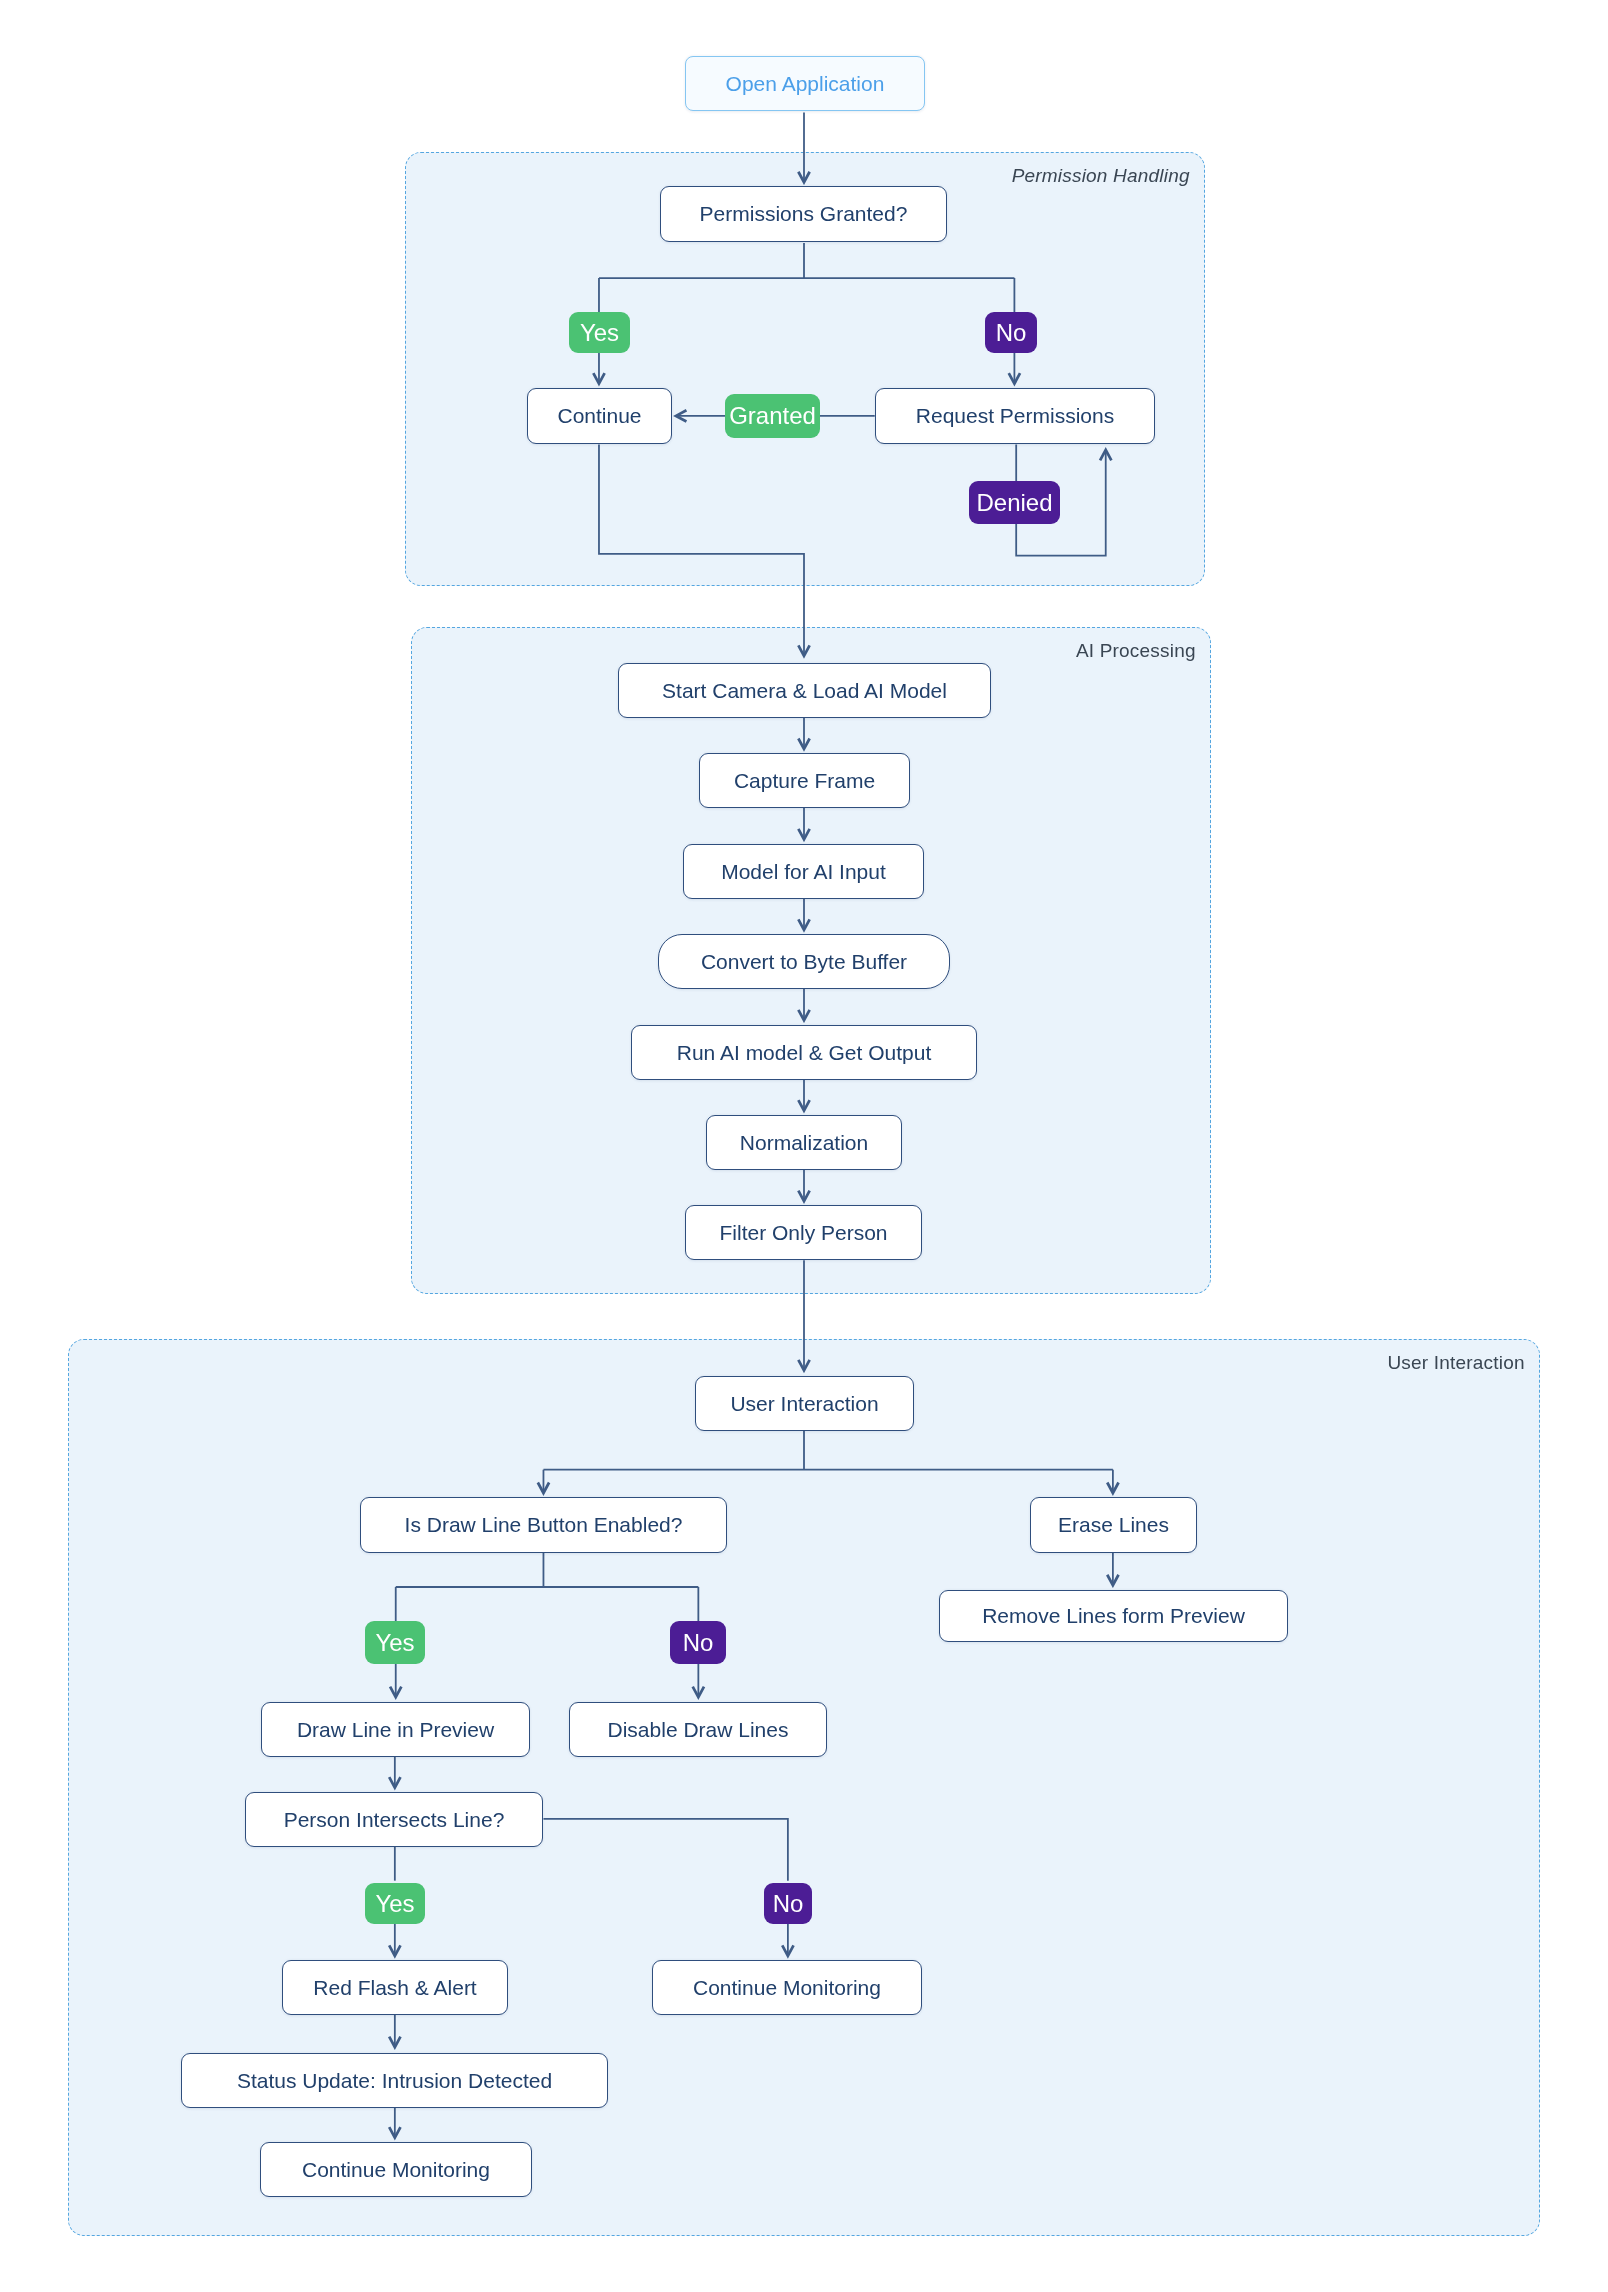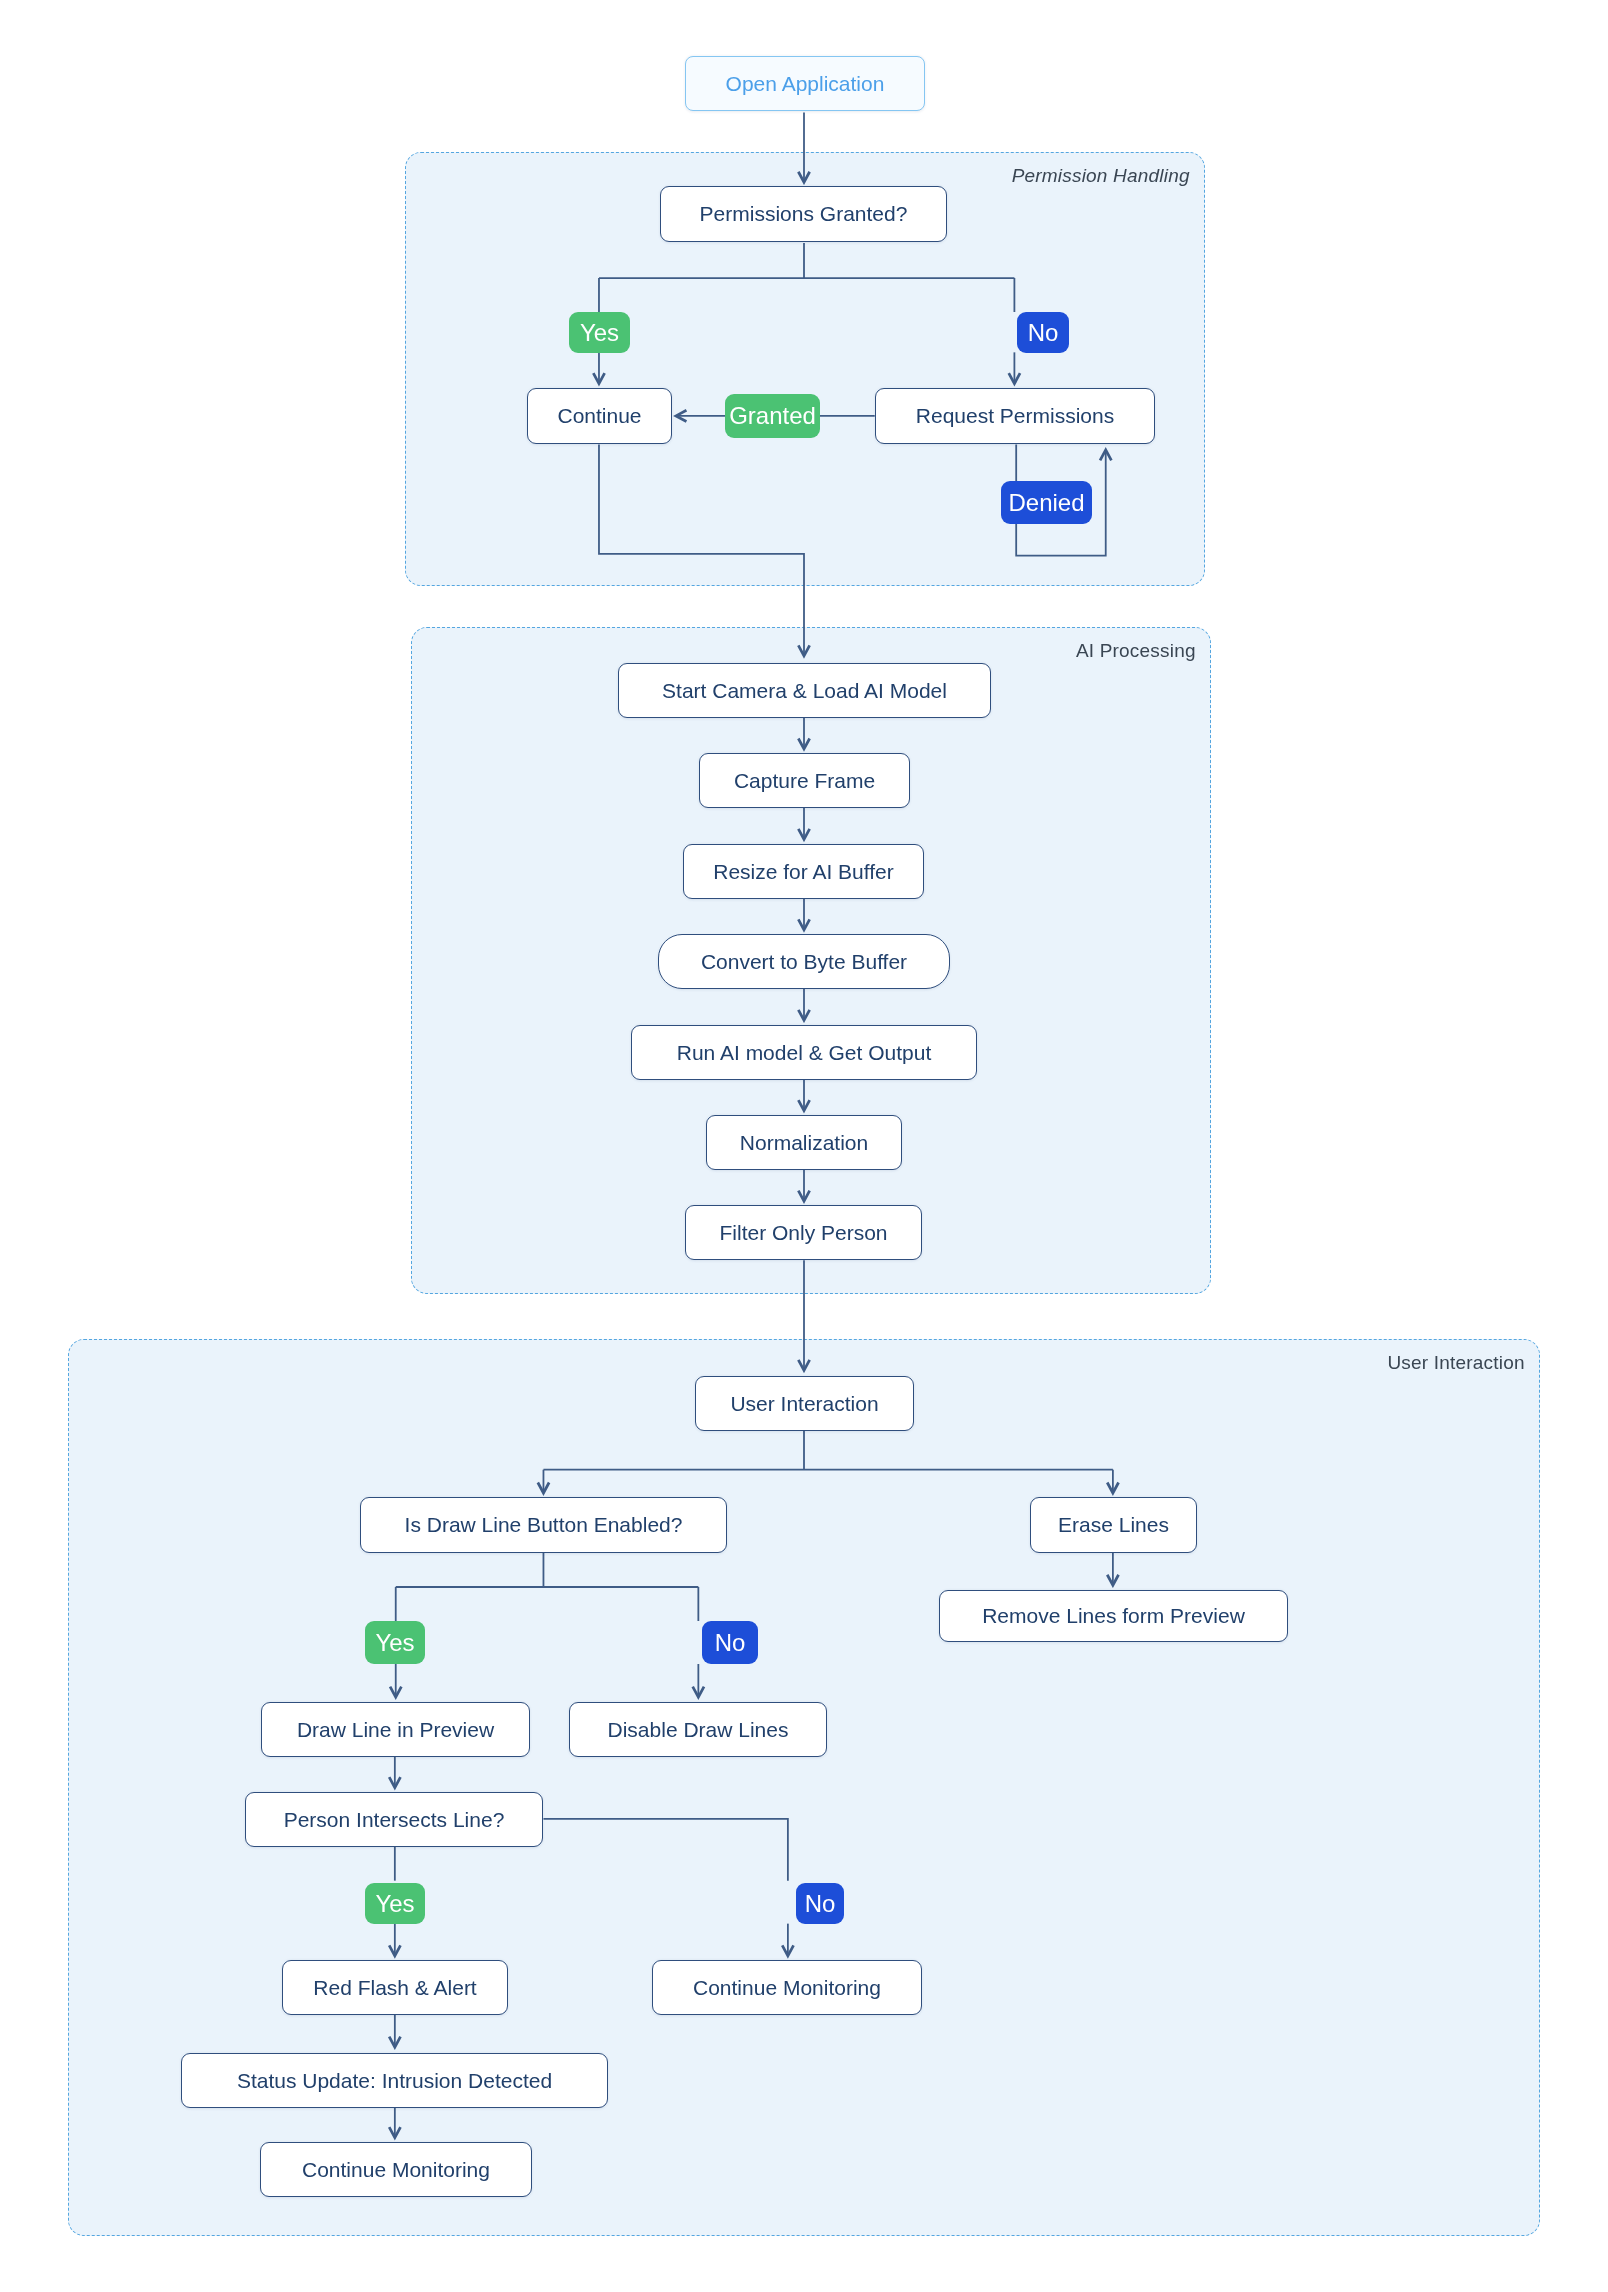--- a/index.html
+++ b/index.html
@@ -23,21 +23,21 @@
     box-sizing:border-box;box-shadow:0 0.9px 2.7px rgba(30,60,110,.10);
   }
   .node.start{
     border-color:#85C6F2;color:#4B9FE9;background:#F6FBFF;border-radius:8px;
   }
   .badge{
     position:absolute;display:flex;align-items:center;justify-content:center;
     color:#ffffff;font-size:24px;border-radius:9px;box-sizing:border-box;
   }
   .badge.green{background:#4BC273;}
-  .badge.red{background:#1d4ed8;margin-left:32px;}
+  .badge.red{background:#4c1d95;}
 </style>
 </head>
 <body>
 
 <div id="canvas">
 
   <div class="section" style="left:405px;top:152px;width:800px;height:434px;font-style:italic;">
     <div class="section-label">Permission Handling</div>
   </div>
 
@@ -107,21 +107,21 @@
   <div class="node" style="left:660px;top:186px;width:287px;height:56px;text-align:right;">Permissions Granted?</div>
 
   <div class="node" style="left:527px;top:388px;width:145px;height:56px;">Continue</div>
 
   <div class="node" style="left:875px;top:388px;width:280px;height:56px;">Request Permissions</div>
 
   <div class="node" style="left:618px;top:663px;width:373px;height:55px;">Start Camera &amp; Load AI Model</div>
 
   <div class="node" style="left:699px;top:753px;width:211px;height:55px;">Capture Frame</div>
 
-  <div class="node" style="left:683px;top:844px;width:241px;height:55px;">Resize for AI Buffer</div>
+  <div class="node" style="left:683px;top:844px;width:241px;height:55px;">Model for AI Input</div>
 
   <div class="node" style="left:658px;top:934px;width:292px;height:55px;border-radius:24px;">Convert to Byte Buffer</div>
 
   <div class="node" style="left:631px;top:1025px;width:346px;height:55px;">Run AI model &amp; Get Output</div>
 
   <div class="node" style="left:706px;top:1115px;width:196px;height:55px;">Normalization</div>
 
   <div class="node" style="left:685px;top:1205px;width:237px;height:55px;">Filter Only Person</div>
 
   <div class="node" style="left:695px;top:1376px;width:219px;height:55px;">User Interaction</div>

